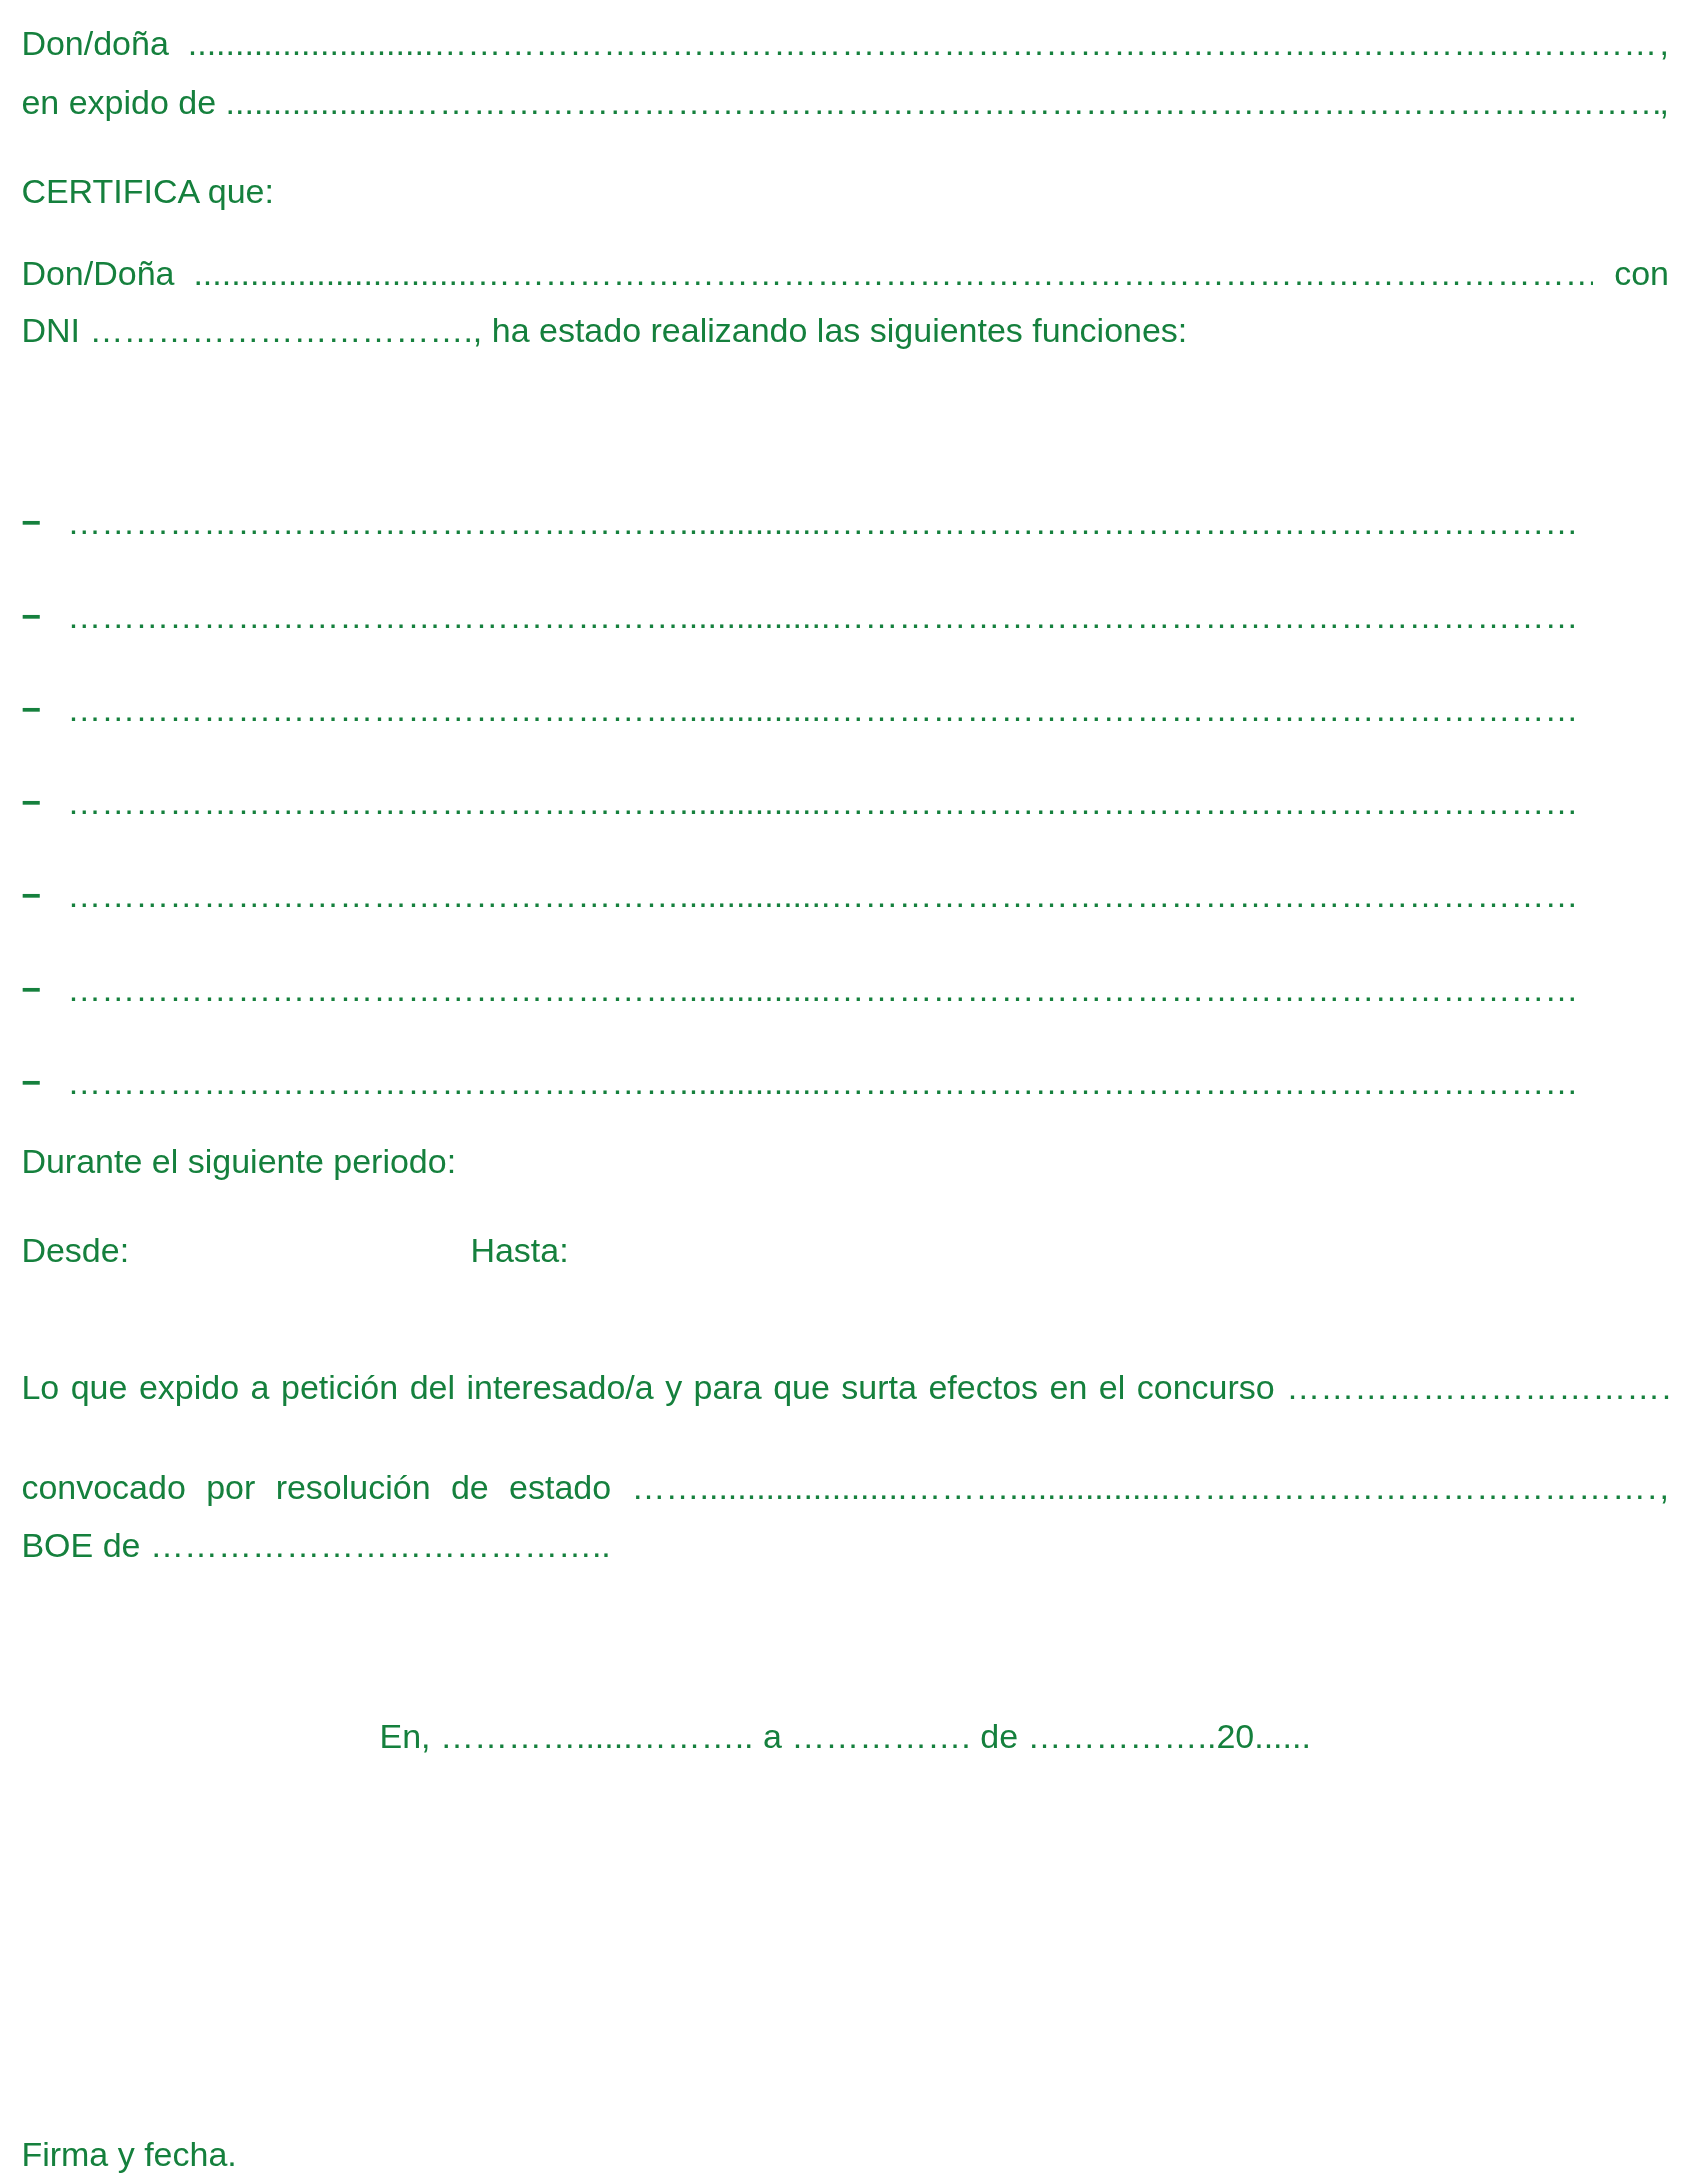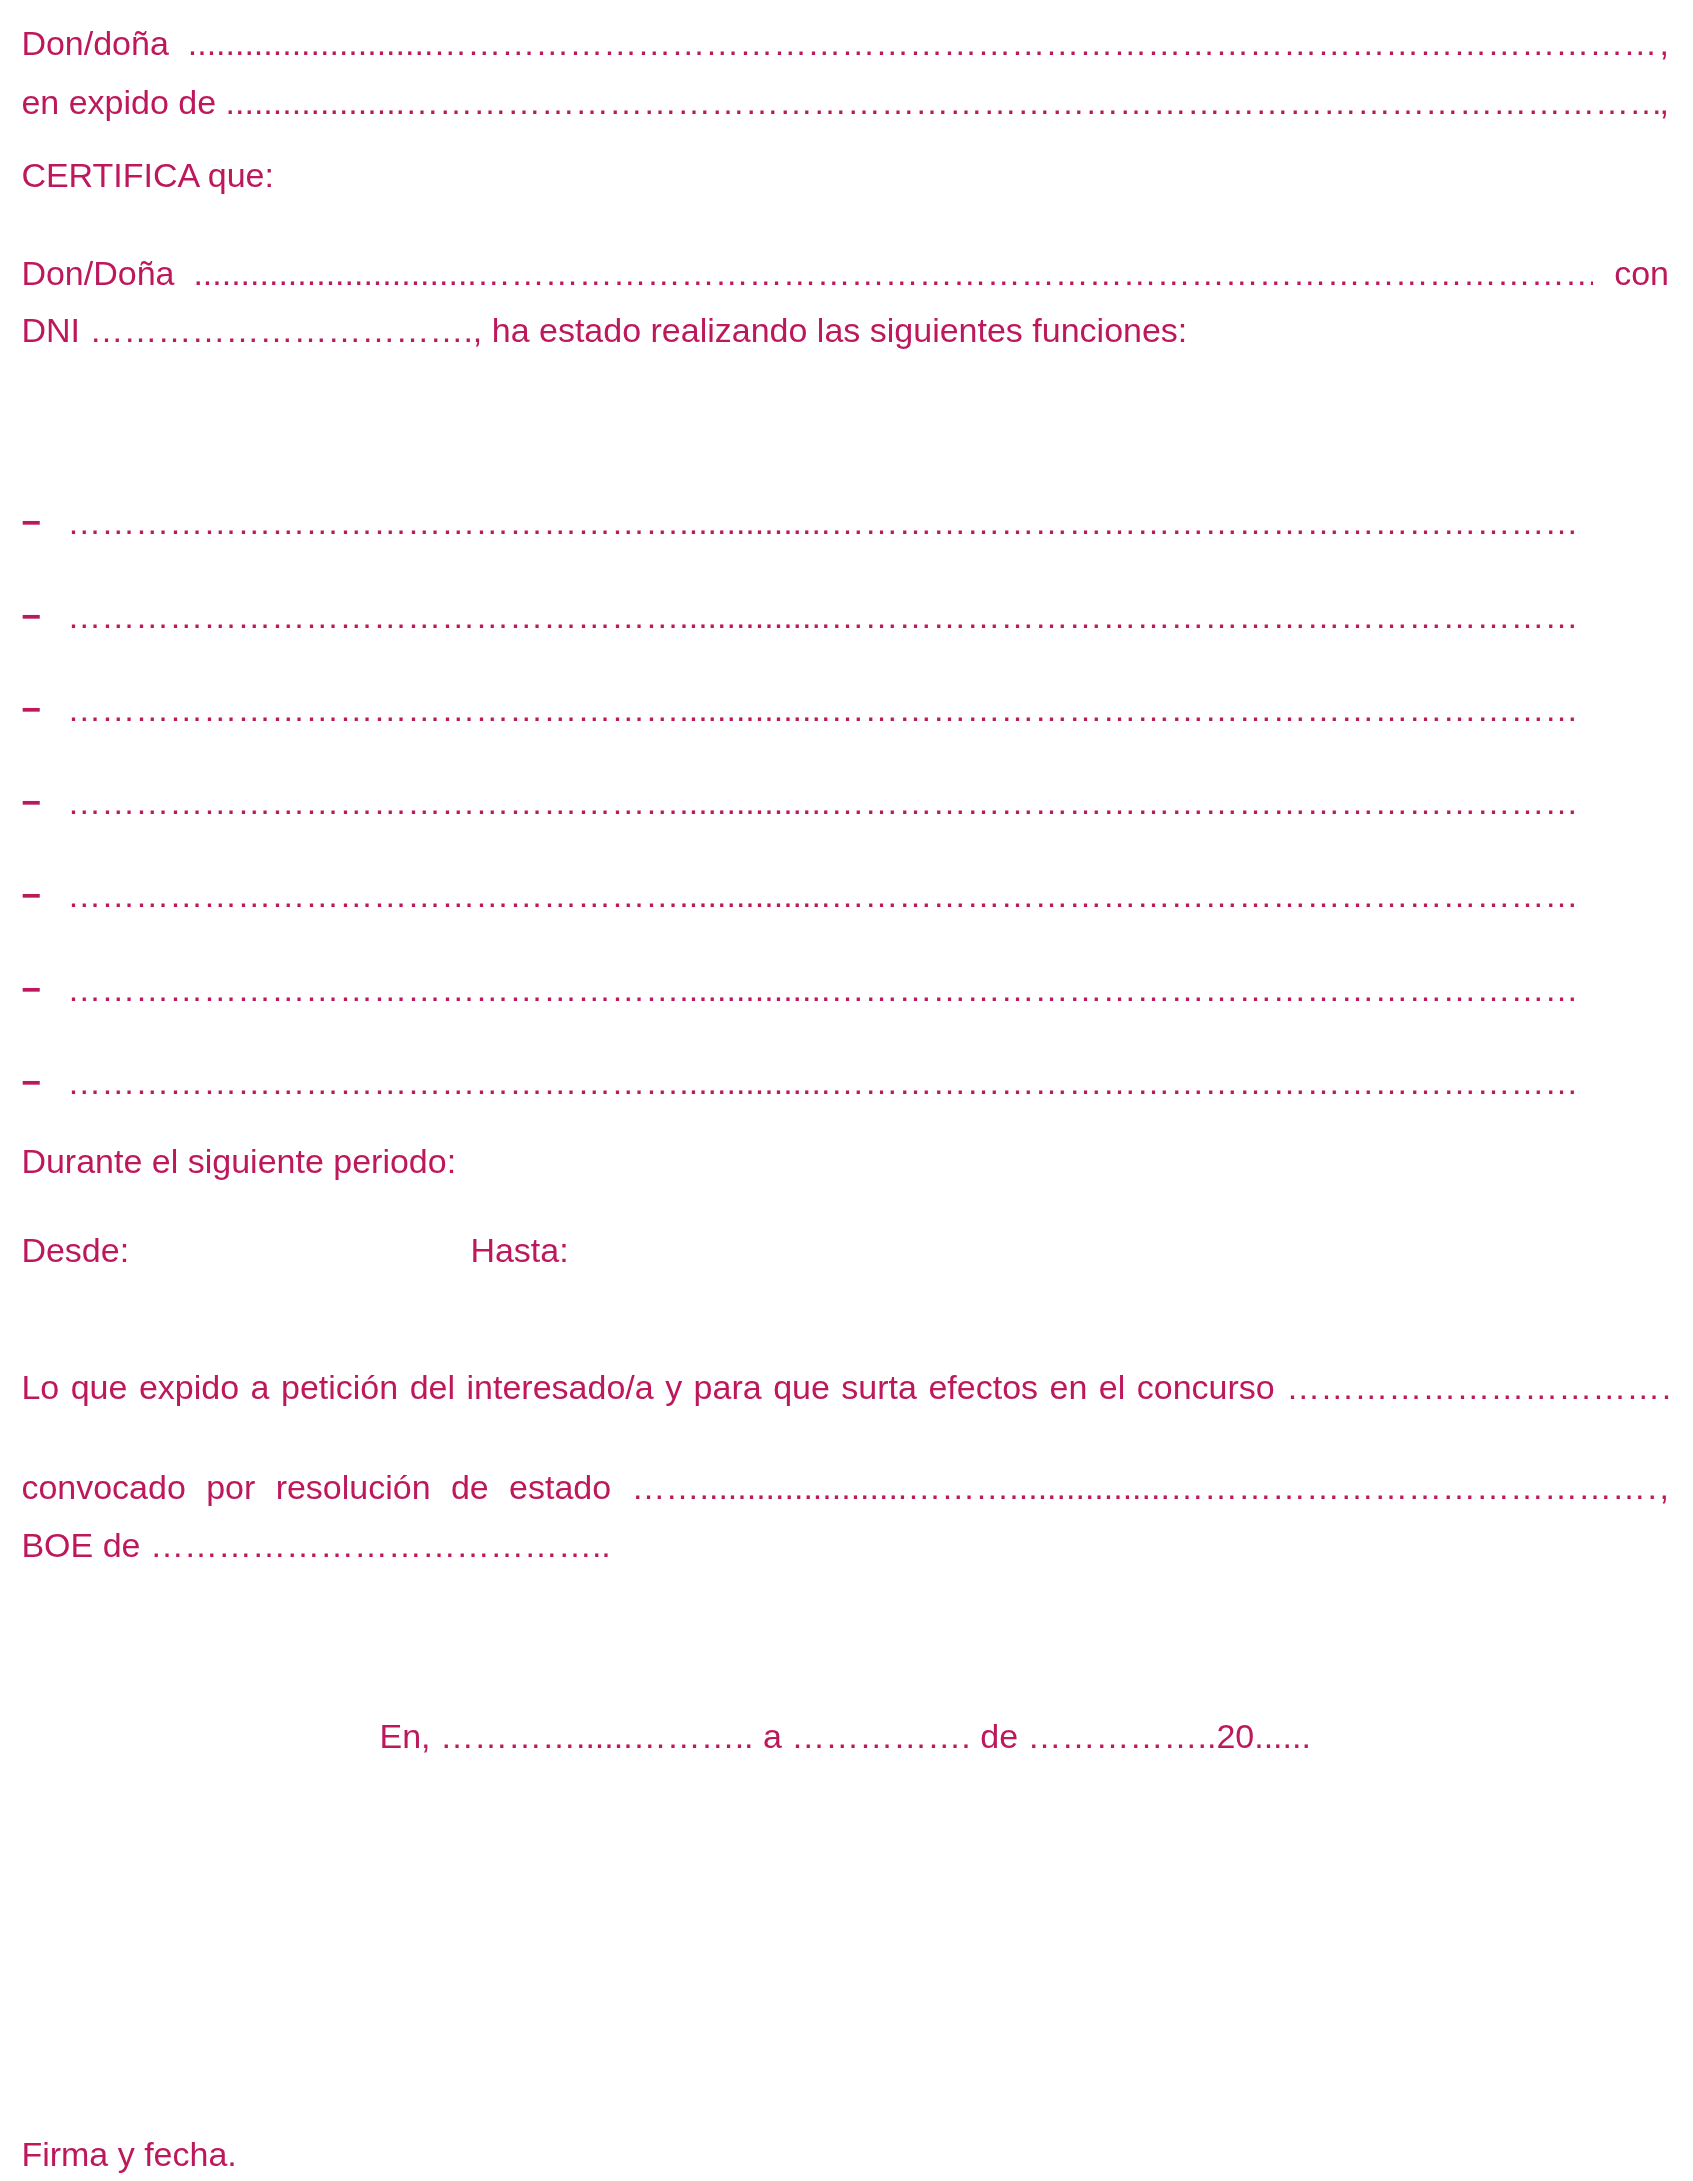--- a/index.html
+++ b/index.html
@@ -5,21 +5,21 @@
   html, body {
     margin: 0;
     padding: 0;
     background: #ffffff;
   }
   .page {
     position: relative;
     width: 1694px;
     height: 2181px;
     background: #ffffff;
-    color: #be185d;
+    color: #15803d;
     font-family: "Liberation Sans", sans-serif;
     font-size: 34px;
     line-height: 1.15;
     overflow: hidden;
   }
   .line {
     position: absolute;
     left: 21.4px;
     right: 25px;
     white-space: nowrap;
@@ -41,21 +41,21 @@
   .slight-words { word-spacing: 0.06em; }
   .dash {
     flex: 0 0 auto;
     margin-right: 26px;
     font-weight: bold;
   }
   .centered { text-align: center; margin-top: 28px; }
   
   .y-intro1    { top: 24px; }
   .y-intro2    { top: 83px; }
-  .y-certifica { top: 156px; }
+  .y-certifica { top: 172px; }
   .y-person1   { top: 254px; }
   .y-person2   { top: 311px; }
   .y-f1 { top: 503px; }
   .y-f2 { top: 597px; }
   .y-f3 { top: 690px; }
   .y-f4 { top: 783px; }
   .y-f5 { top: 876px; }
   .y-f6 { top: 970px; }
   .y-f7 { top: 1063px; }
   .y-durante { top: 1142px; }

